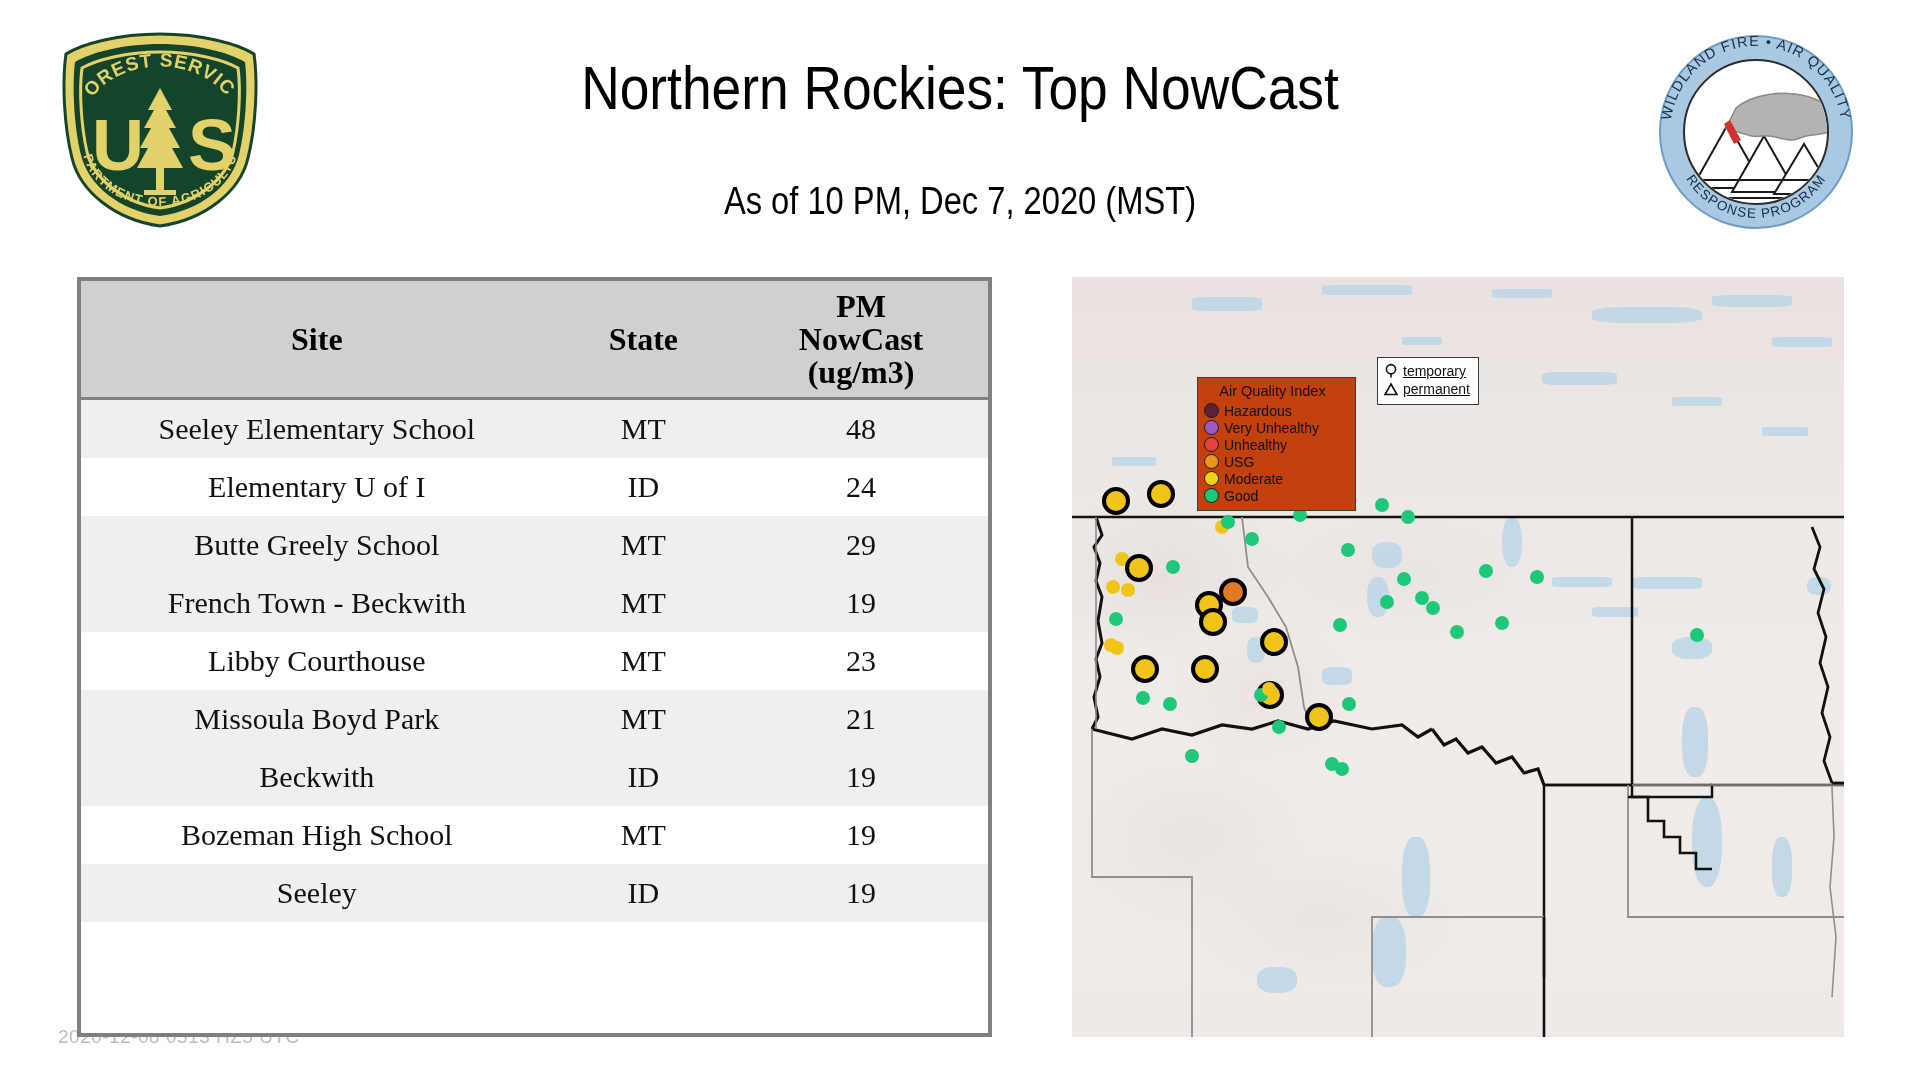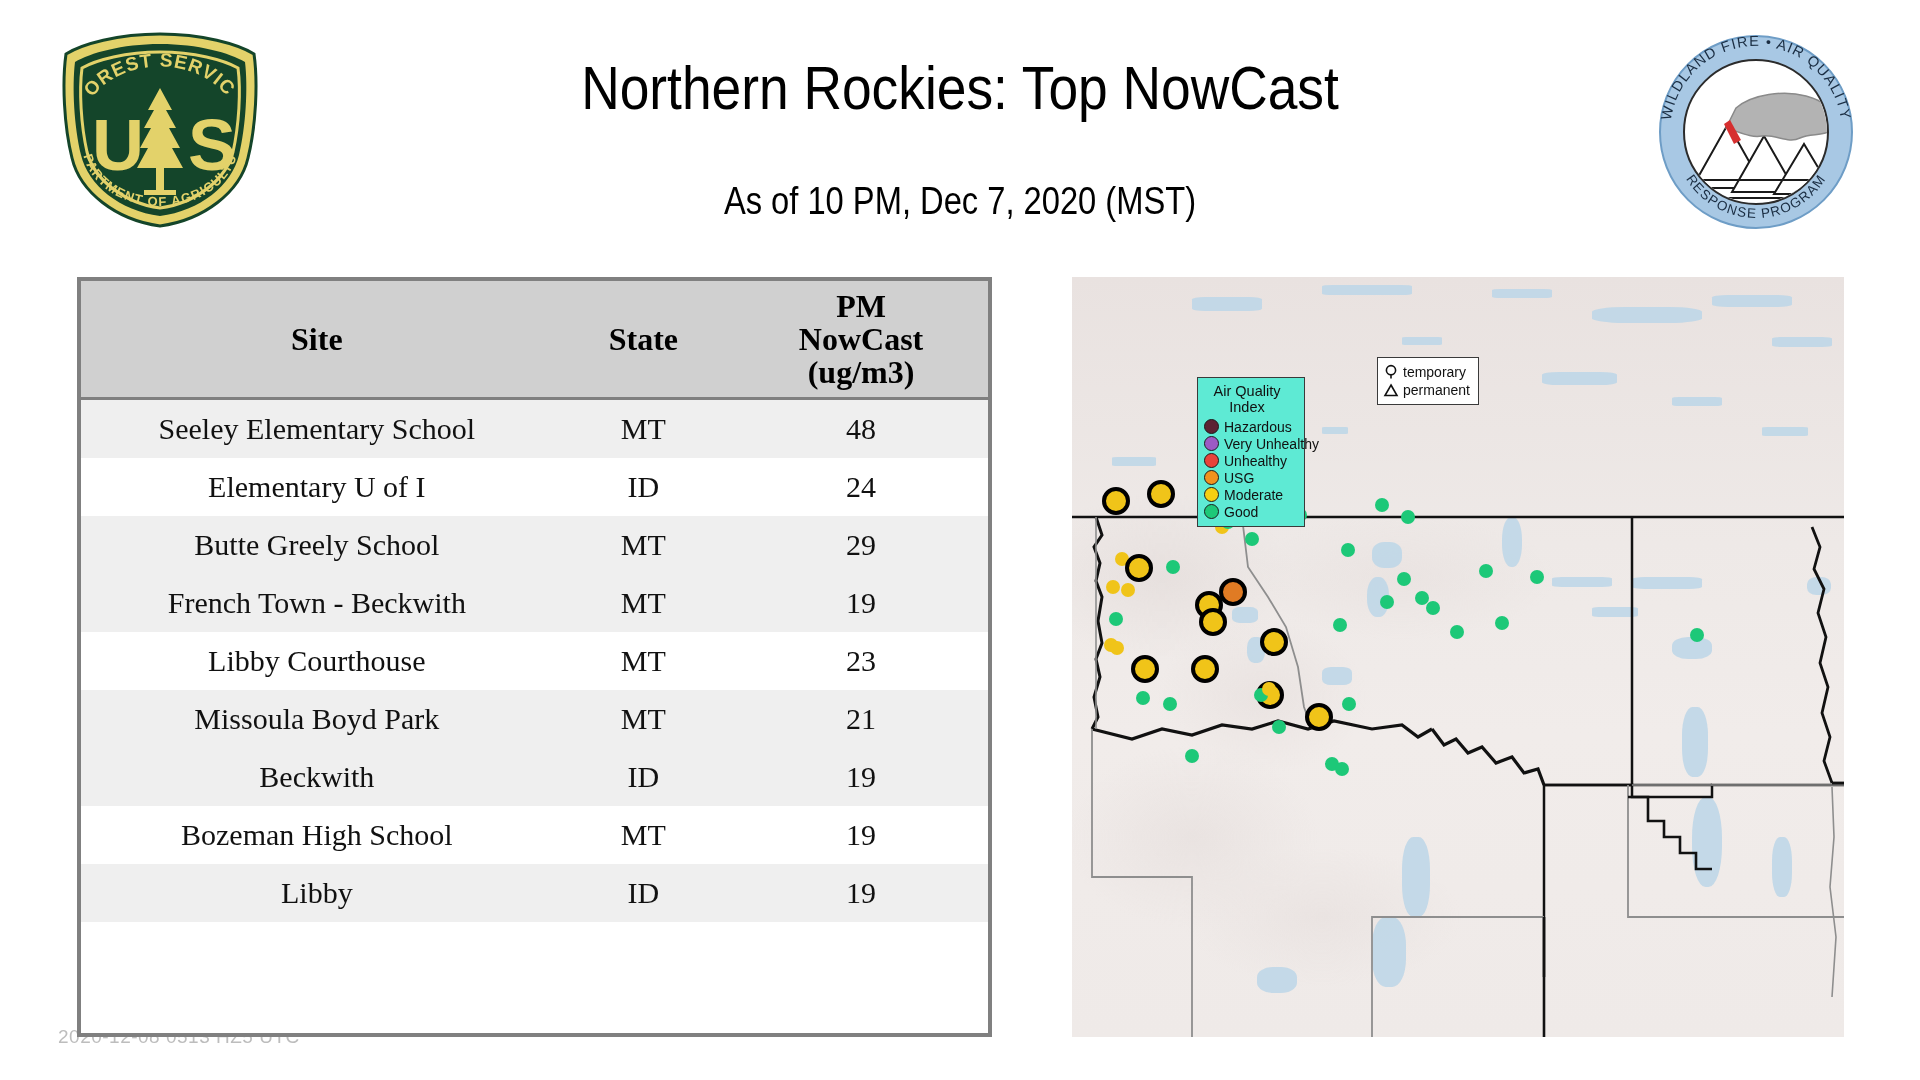--- a/index.html
+++ b/index.html
@@ -76,42 +76,42 @@
   }
   #map-terrain{position:absolute;inset:0;}
   .water{position:absolute;background:#bcd6e8;border-radius:50%;opacity:.85;}
 
   .marker{position:absolute;border-radius:50%;box-sizing:border-box;}
   .m-big{width:28px;height:28px;border:4px solid #000;}
   .m-small{width:14px;height:14px;}
 
   
   #aqi-legend{
-    position:absolute;left:125px;top:100px;width:108px;
-    background:#5eead4;border:1.5px solid #3a3a3a;
+    position:absolute;left:125px;top:100px;width:159px;
+    background:#c2410c;border:1.5px solid #3a3a3a;
     padding:5px 14px 6px 6px;box-sizing:border-box;z-index:6;
   }
   #aqi-legend .lg-title{
     font-size:14.5px;text-align:center;color:#111;margin-bottom:3px;
     font-family:"Liberation Sans",sans-serif;
   }
   .lg-row{display:flex;align-items:center;height:17px;}
   .lg-swatch{
     width:13px;height:13px;border-radius:50%;
     border:1.4px solid #1c1c1c;margin-right:5px;flex:none;
   }
   .lg-label{font-size:14px;color:#111;white-space:nowrap;
     font-family:"Liberation Sans",sans-serif;}
 
   #type-legend{
     position:absolute;left:305px;top:80px;width:102px;
     background:#fff;border:1.5px solid #3a3a3a;
     padding:5px 5px;box-sizing:border-box;z-index:6;
   }
-  .tl-row{display:flex;align-items:center;height:18px;}
+  .tl-row{display:flex;align-items:flex-start;height:18px;text-decoration:underline;}
   .tl-icon{width:16px;height:16px;margin-right:4px;flex:none;}
   .tl-label{font-size:14px;color:#111;font-family:"Liberation Sans",sans-serif;}
 </style>
 </head>
 <body>
 
 <div id="header">
 
   <div id="usfs-logo">
     <svg viewBox="0 0 216 200" width="216" height="200">
@@ -226,21 +226,21 @@
           <td>Beckwith</td>
           <td>ID</td>
           <td>19</td>
         </tr>
         <tr class="plain">
           <td>Bozeman High School</td>
           <td>MT</td>
           <td>19</td>
         </tr>
         <tr class="alt">
-          <td>Libby</td>
+          <td>Seeley</td>
           <td>ID</td>
           <td>19</td>
         </tr>
       </tbody>
   </table>
 </div>
 
 <div id="map">
   <div id="map-terrain" style="background: linear-gradient(rgb(233, 226, 224) 0%, rgb(238, 233, 231) 35%, rgb(241, 236, 234) 60%, rgb(239, 234, 232) 100%);">
       <div style="position: absolute; inset: 0px; opacity: 0.35; background: radial-gradient(190px 120px at 90px 300px, rgb(217, 207, 205) 0%, transparent 70%), radial-gradient(150px 110px at 190px 420px, rgb(222, 212, 210) 0%, transparent 70%), radial-gradient(220px 90px at 330px 300px, rgb(226, 217, 215) 0%, transparent 70%), radial-gradient(180px 130px at 120px 560px, rgb(221, 212, 210) 0%, transparent 70%), radial-gradient(200px 100px at 250px 640px, rgb(224, 215, 213) 0%, transparent 70%);"></div>

